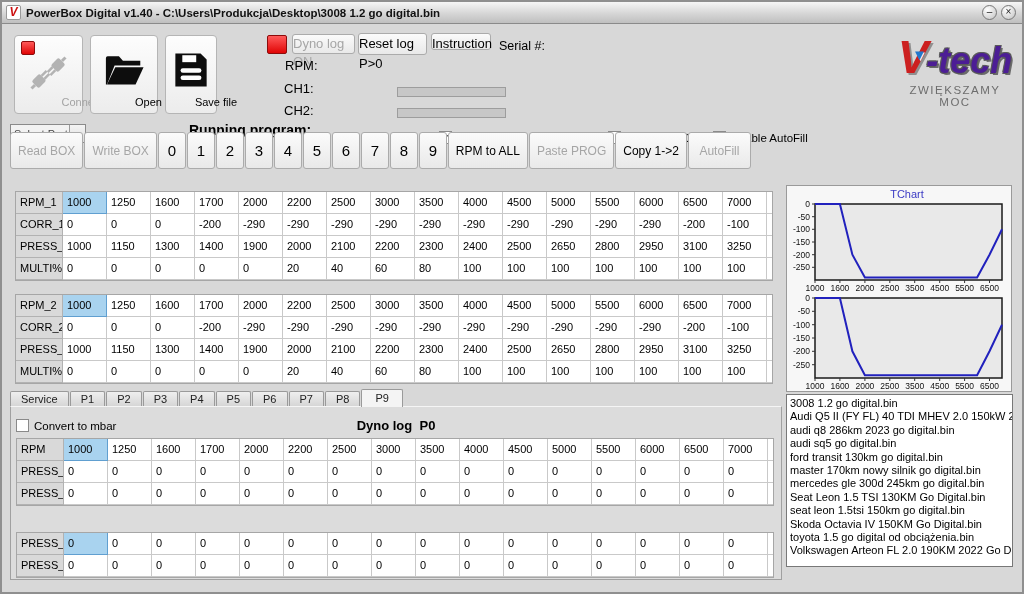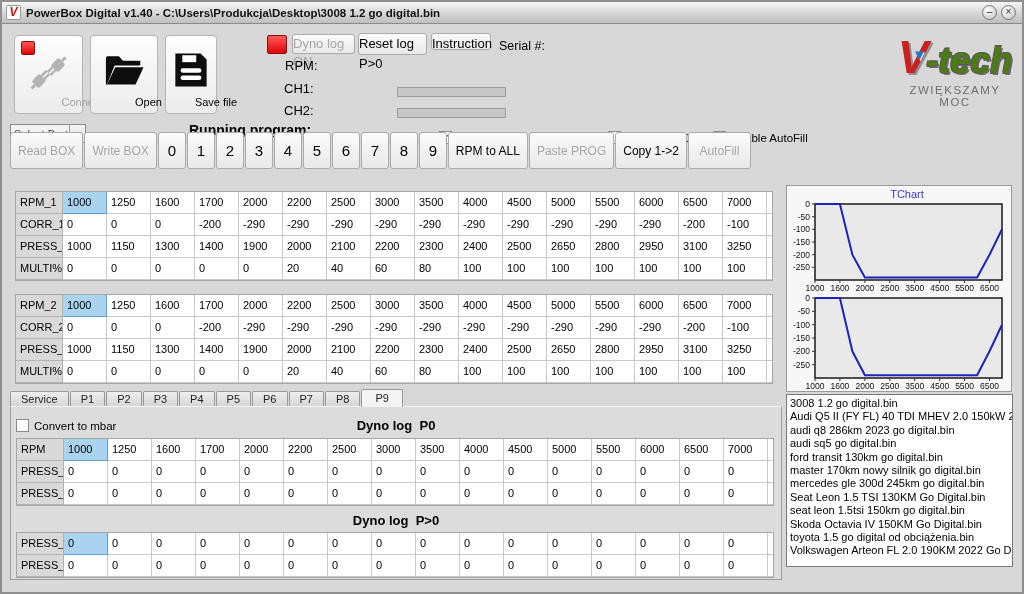--- a/index.html
+++ b/index.html
@@ -49,21 +49,21 @@
   .pbar { position:absolute; left:395px; width:109px; height:10px; background:#c7c7c7;
     border:1px solid #9d9d9d; }
   #pbar1 { top:85px; } #pbar2 { top:106px; }
 
   
   .logo { position:absolute; left:890px; top:28px; width:126px; text-align:center; }
   .logo-row { font-style:italic; font-weight:bold; white-space:nowrap; position:relative; }
   .logo-v { font-size:46px; color:#cc2020; text-shadow:2px 2px 0 #909090; letter-spacing:-2px; }
   .logo-arrow { position:absolute; left:20px; top:16px; color:#2277cc; font-size:15px;
     text-shadow:1px 1px 0 #eee; }
-  .logo-tech { font-size:36px; color:#4d7c0f;
+  .logo-tech { font-size:36px; color:#4c1d95;
     text-shadow:-1px -1px 0 #5a5a5a, 1px -1px 0 #5a5a5a, -1px 1px 0 #5a5a5a, 2px 2px 0 #6a6a6a; }
   .tagline { font-size:11.5px; color:#6d6d6d; letter-spacing:1.5px; margin-top:0px; }
 
   
   .combo { position:absolute; left:8px; top:122px; width:76px; height:19px;
     background:#f2f2f2; border:1px solid #8a8a8a; display:flex; align-items:center; }
   .combo-text { flex:1; font-size:11px; color:#444; padding-left:3px; }
   .combo-arrow { width:16px; height:100%; background:linear-gradient(#f4f4f4,#dcdcdc);
     border-left:1px solid #9a9a9a; font-size:7px; color:#333; text-align:center; line-height:17px; }
   #running-program { position:absolute; left:187px; top:120px; font-size:14px; font-weight:bold; }
@@ -473,21 +473,20 @@
             <div class="t-cell">0</div>
             <div class="t-cell">0</div>
             <div class="t-cell">0</div>
             <div class="t-cell">0</div>
             <div class="t-cell">0</div>
             <div class="t-cell">0</div>
             <div class="t-cell filler"></div>
           </div>
         </div>
     </div>
-    <div class="dyno-title" id="dyno-pgt0-title">Dyno log  P&gt;0</div>
     <div class="panel" id="dyno-pgt0-panel">
       <div>
           <div class="t-row">
             <div class="t-cell t-label">PRESS_1</div>
             <div class="t-cell sel">0</div>
             <div class="t-cell">0</div>
             <div class="t-cell">0</div>
             <div class="t-cell">0</div>
             <div class="t-cell">0</div>
             <div class="t-cell">0</div>

